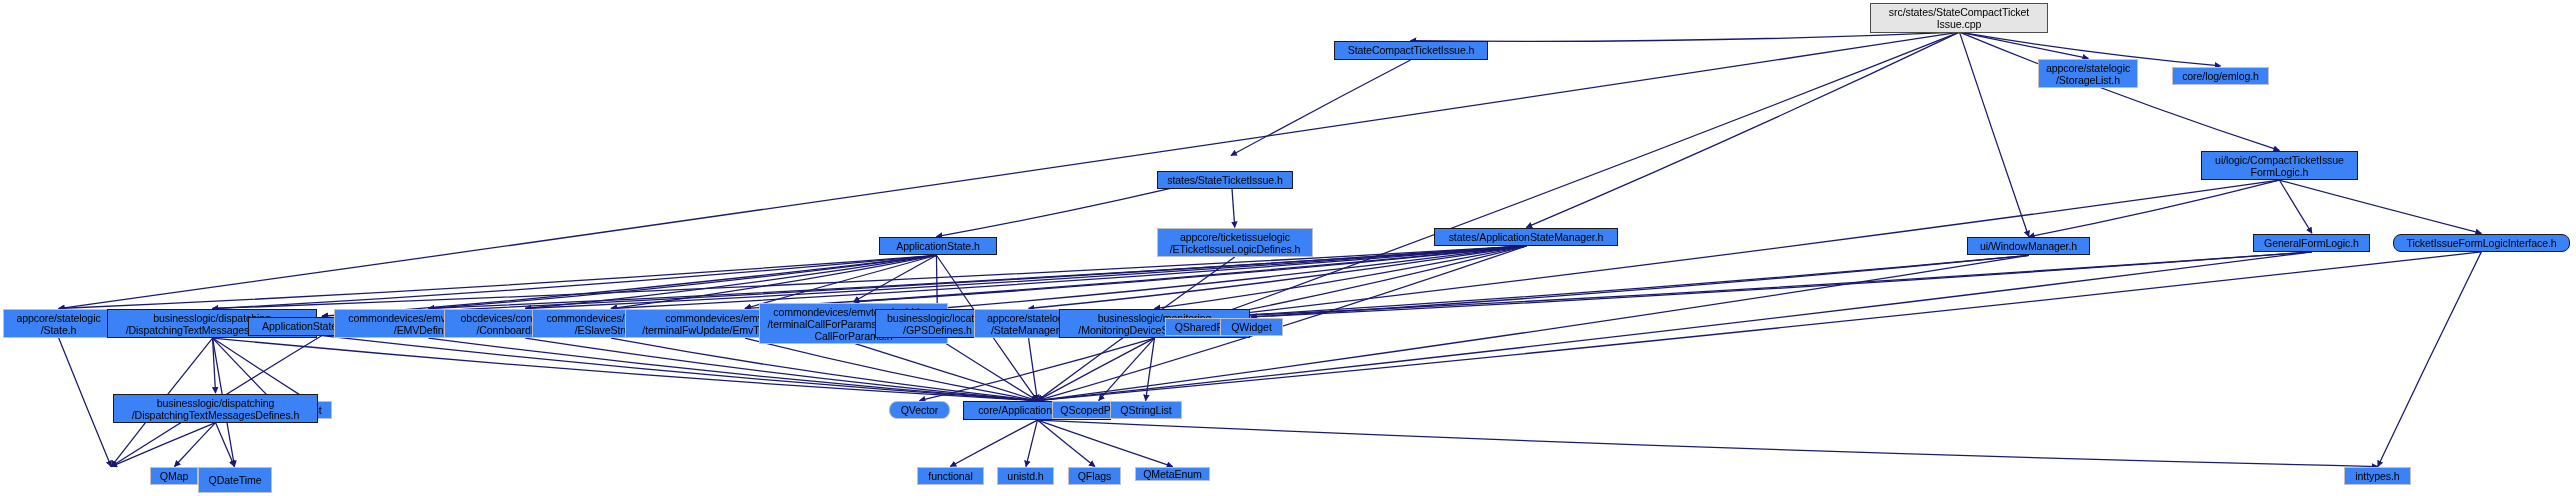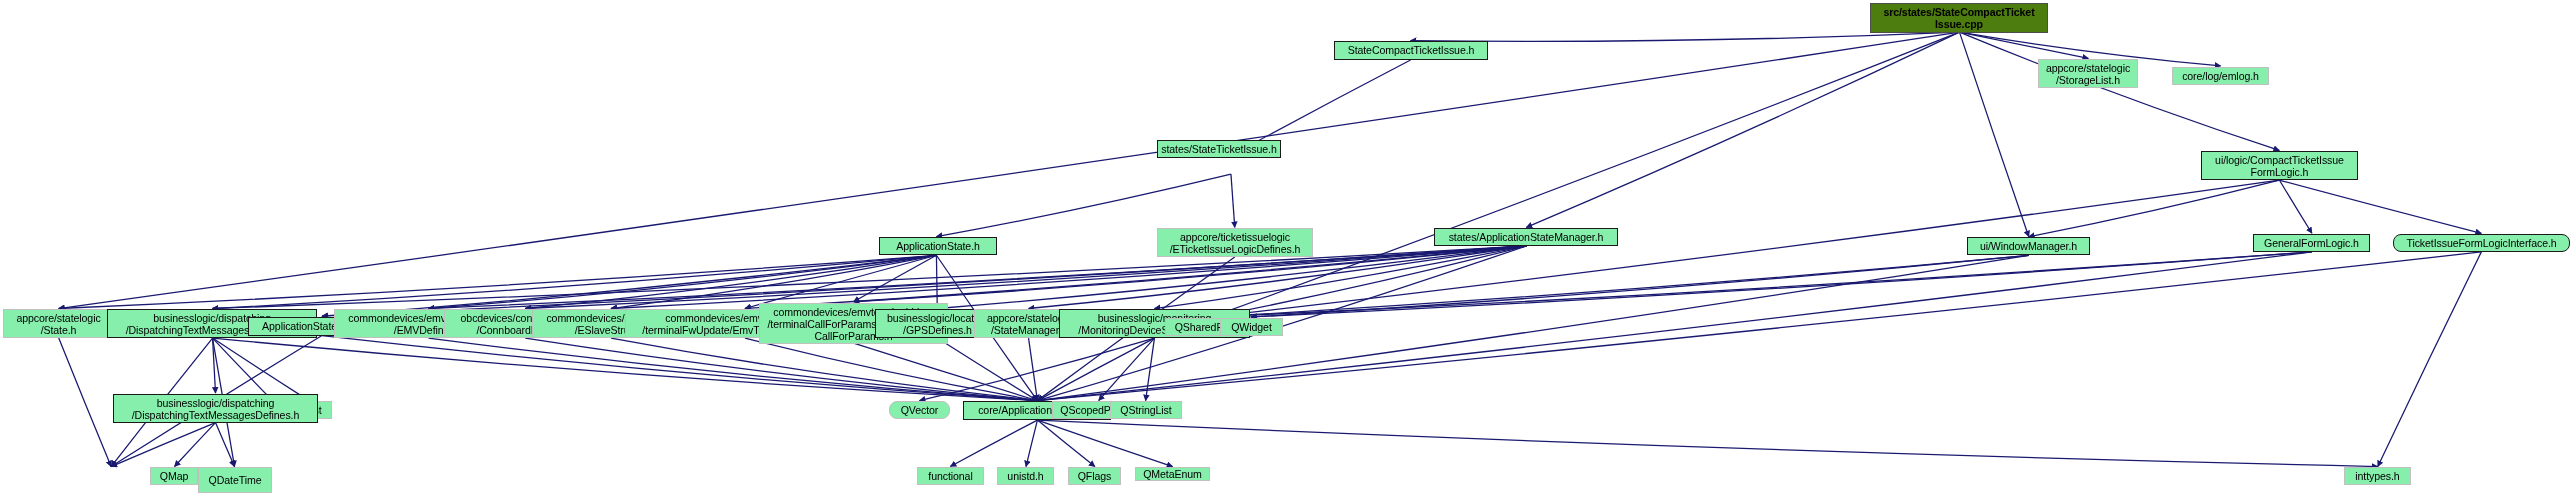--- a/index.html
+++ b/index.html
@@ -24,37 +24,36 @@
     height: 497px;
     pointer-events: none;
   }
   .node {
     position: absolute;
     box-sizing: border-box;
     display: flex;
     align-items: center;
     justify-content: center;
     text-align: center;
-    background: #86efac;
+    background: #3b82f6;
     border: 0.8px solid #c0c0c0;
     color: #000000;
     font-size: 10.6px;
     line-height: 12px;
     letter-spacing: -0.1px;
     white-space: pre-line;
     padding: 0.8px 3.4px;
     z-index: 3;
   }
   .node.strong {
     border: 1.4px solid #1a1a1a;
   }
   .node.root {
-    background: #4d7c0f;
+    background: #e5e5e5;
     border: 1.4px solid #4d4d4d;
-    font-weight: bold;
   }
 </style>
 </head>
 <body>
 
 <div id="graph">
   <svg id="edges" viewBox="0 0 3048 588" xmlns="http://www.w3.org/2000/svg">
     <defs>
       <marker id="arrow" viewBox="0 0 10 10" refX="9" refY="5" markerWidth="5.2" markerHeight="5.2" orient="auto-start-reverse">
         <path d="M 0 0 L 10 5 L 0 10 z" fill="#191970"></path>
@@ -139,21 +138,21 @@
   </svg>
   <div id="nodes">
       <div class="node root" style="left: 1870px; top: 2.5px; width: 178px; height: 30px;">src/states/StateCompactTicket
 Issue.cpp</div>
       <div class="node strong" style="left: 1334px; top: 41px; width: 154px; height: 18.6px;">StateCompactTicketIssue.h</div>
       <div class="node" style="left: 2038px; top: 59px; width: 100px; height: 29px;">appcore/statelogic
 /StorageList.h</div>
       <div class="node" style="left: 2172px; top: 67px; width: 97px; height: 18px;">core/log/emlog.h</div>
       <div class="node strong" style="left: 2201px; top: 151px; width: 157px; height: 29px;">ui/logic/CompactTicketIssue
 FormLogic.h</div>
-      <div class="node strong" style="left: 1157px; top: 140px; width: 124px; height: 18px;">states/StateTicketIssue.h</div>
+      <div class="node strong" style="left: 1157px; top: 171px; width: 136px; height: 18px;">states/StateTicketIssue.h</div>
       <div class="node" style="left: 1157px; top: 228px; width: 156px; height: 29px;">appcore/ticketissuelogic
 /ETicketIssueLogicDefines.h</div>
       <div class="node strong" style="left: 1434px; top: 228px; width: 184px; height: 18px;">states/ApplicationStateManager.h</div>
       <div class="node strong" style="left: 879px; top: 237px; width: 118px; height: 18px;">ApplicationState.h</div>
       <div class="node strong" style="left: 1967px; top: 237px; width: 123px; height: 18px;">ui/WindowManager.h</div>
       <div class="node strong" style="left: 2253px; top: 234px; width: 117px; height: 18px;">GeneralFormLogic.h</div>
       <div class="node strong" style="left: 2393px; top: 234px; width: 177px; height: 18px; border-radius: 8px;">TicketIssueFormLogicInterface.h</div>
       <div class="node" style="left: 2.5px; top: 309px; width: 112px; height: 29px;">appcore/statelogic
 /State.h</div>
       <div class="node strong" style="left: 107px; top: 309px; width: 210px; height: 29px;">businesslogic/dispatching

